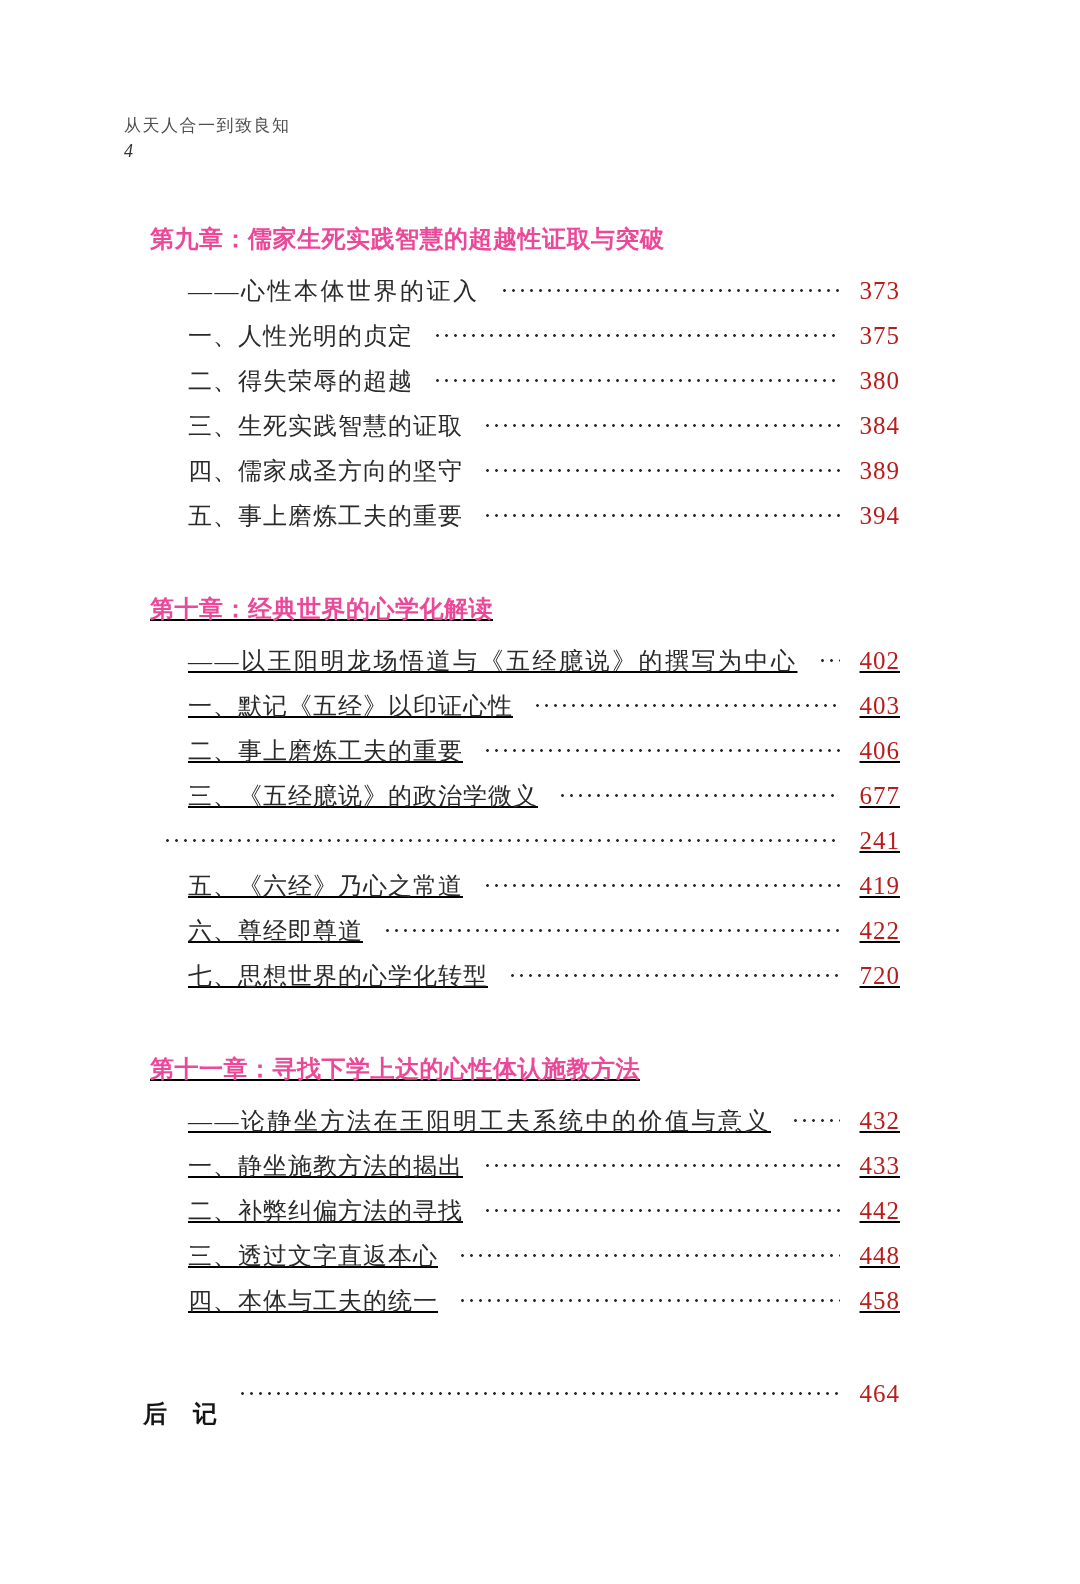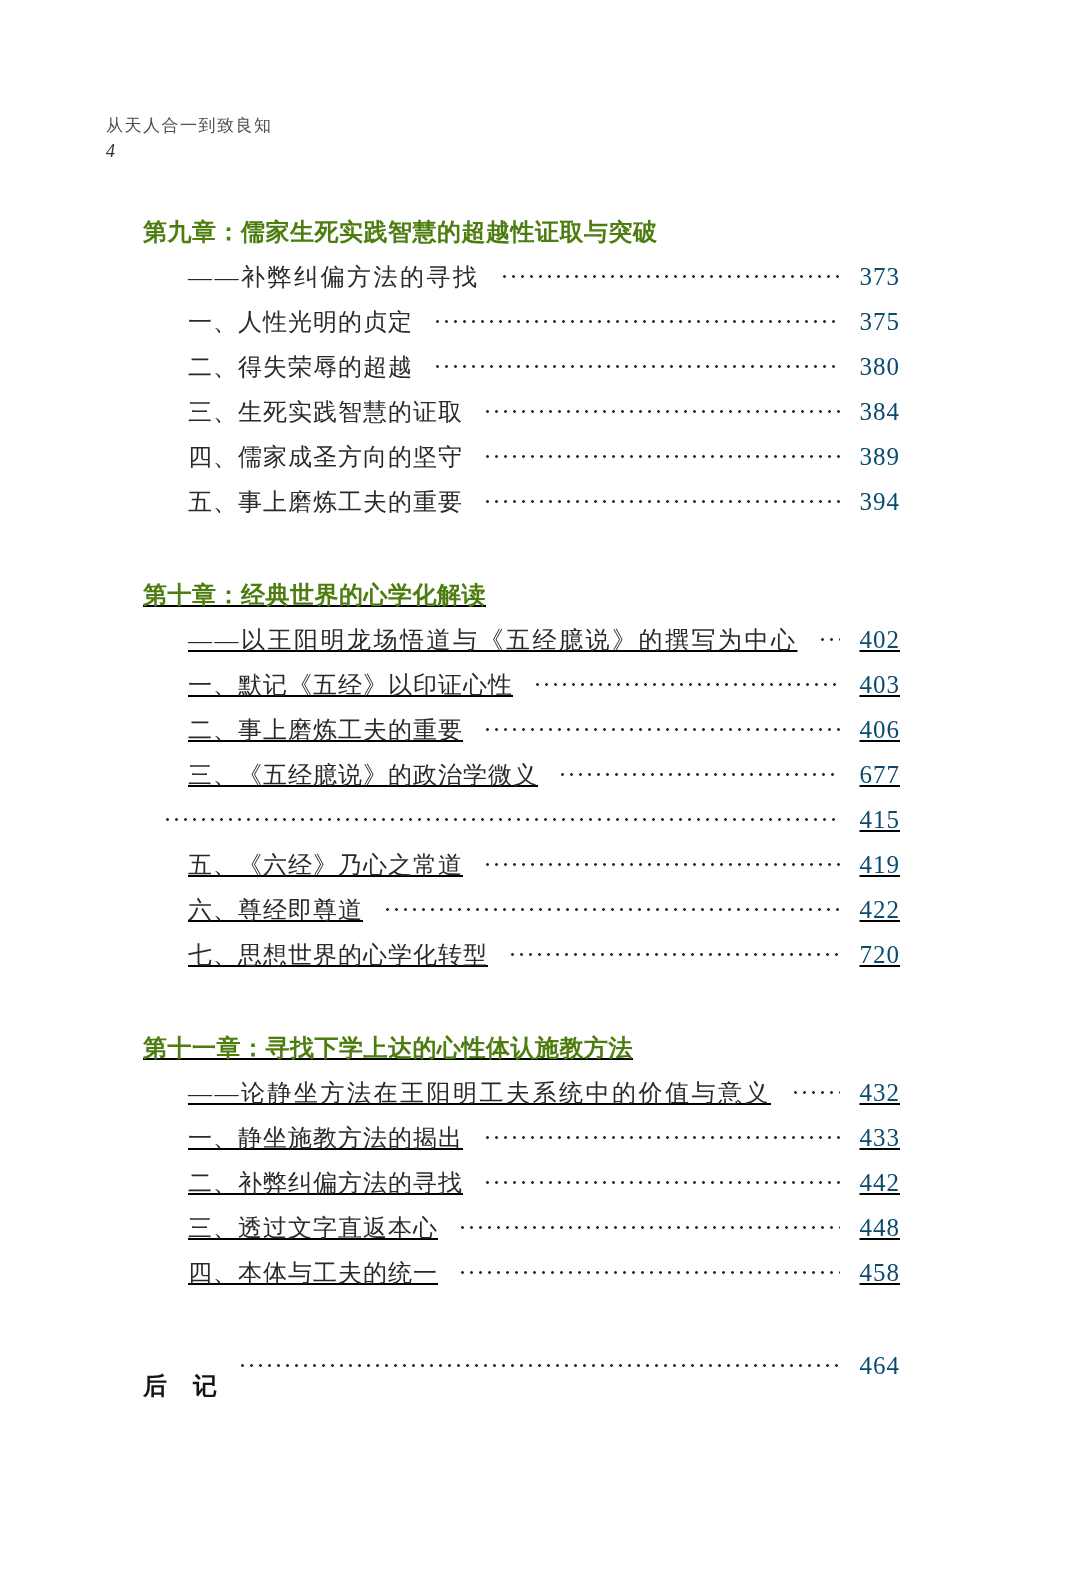--- a/index.html
+++ b/index.html
@@ -13,21 +13,20 @@
     overflow: hidden;
   }
 
   
   .page-header {
     position: absolute;
     left: 106px;
     top: 113px;
     display: flex;
     align-items: flex-start;
-    flex-direction: column;
   }
   .header-rule {
     width: 3px;
     background: #9a9a9a;
     margin-right: 15px;
   }
   .header-text { padding-top: 2px; }
   .running-title {
     font-size: 17px;
     color: #4f4f4f;
@@ -45,28 +44,28 @@
   
   .toc {
     position: absolute;
     left: 143px;
     right: 180px;
     top: 209px;
   }
   .section + .section { margin-top: 48px; text-decoration: underline; }
 
   .section-title {
-    margin: 0;
+    margin: 7px;
     height: 45px;
     display: flex;
     align-items: center;
     font-family: "Liberation Sans", sans-serif;
     font-weight: 700;
     font-size: 24px;
-    color: #4d7c0f;
+    color: #ec4899;
     letter-spacing: 0.5px;
     white-space: pre;
   }
 
   .toc-row {
     display: flex;
     align-items: center;
     height: 45px;
     font-size: 24px;
     color: #2a2a2a;
@@ -85,21 +84,21 @@
     background-image: radial-gradient(circle, #2b2b2b 1.3px, transparent 1.5px);
     background-size: 9px 9px;
     background-repeat: repeat-x;
     background-position: left center;
   }
 
   .page-num {
     min-width: 46px;
     text-align: right;
     font-size: 25px;
-    color: #0c4a6e;
+    color: #b91c1c;
     letter-spacing: 1px;
   }
 
   
   .toc-row.postscript { margin-top: 48px; }
   .toc-row.postscript .label {
     padding-left: 0;
     font-family: "Liberation Sans", sans-serif;
     font-weight: 700;
     color: #141414;
@@ -119,21 +118,21 @@
       <div class="folio">4</div>
     </div>
   </header>
 
   <main class="toc">
 
     <section class="section">
       <h2 class="section-title">第九章：儒家生死实践智慧的超越性证取与突破</h2>
 
       <div class="toc-row subtitle">
-        <span class="label">——补弊纠偏方法的寻找</span>
+        <span class="label">——心性本体世界的证入</span>
         <span class="dots"></span>
         <span class="page-num">373</span>
       </div>
       <div class="toc-row">
         <span class="label">一、人性光明的贞定</span>
         <span class="dots"></span>
         <span class="page-num">375</span>
       </div>
       <div class="toc-row">
         <span class="label">二、得失荣辱的超越</span>
@@ -175,21 +174,21 @@
         <span class="dots"></span>
         <span class="page-num">406</span>
       </div>
       <div class="toc-row">
         <span class="label">三、《五经臆说》的政治学微义</span>
         <span class="dots"></span>
         <span class="page-num">677</span>
       </div>
       <div class="toc-row">
         <span class="dots"></span>
-        <span class="page-num">415</span>
+        <span class="page-num">241</span>
       </div>
       <div class="toc-row">
         <span class="label">五、《六经》乃心之常道</span>
         <span class="dots"></span>
         <span class="page-num">419</span>
       </div>
       <div class="toc-row">
         <span class="label">六、尊经即尊道</span>
         <span class="dots"></span>
         <span class="page-num">422</span>

